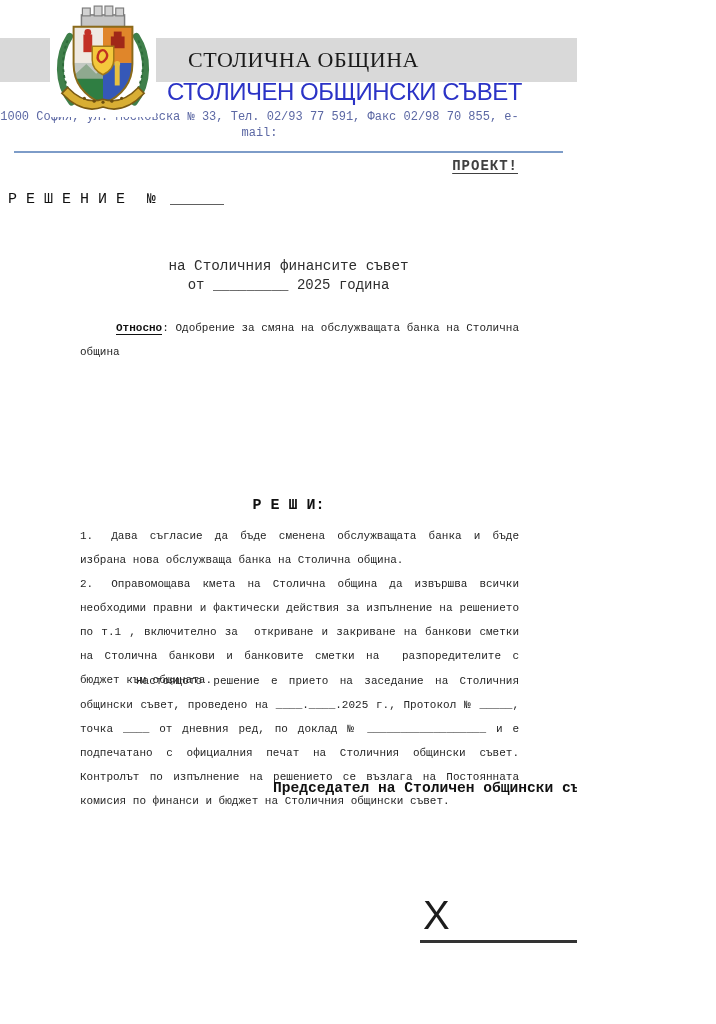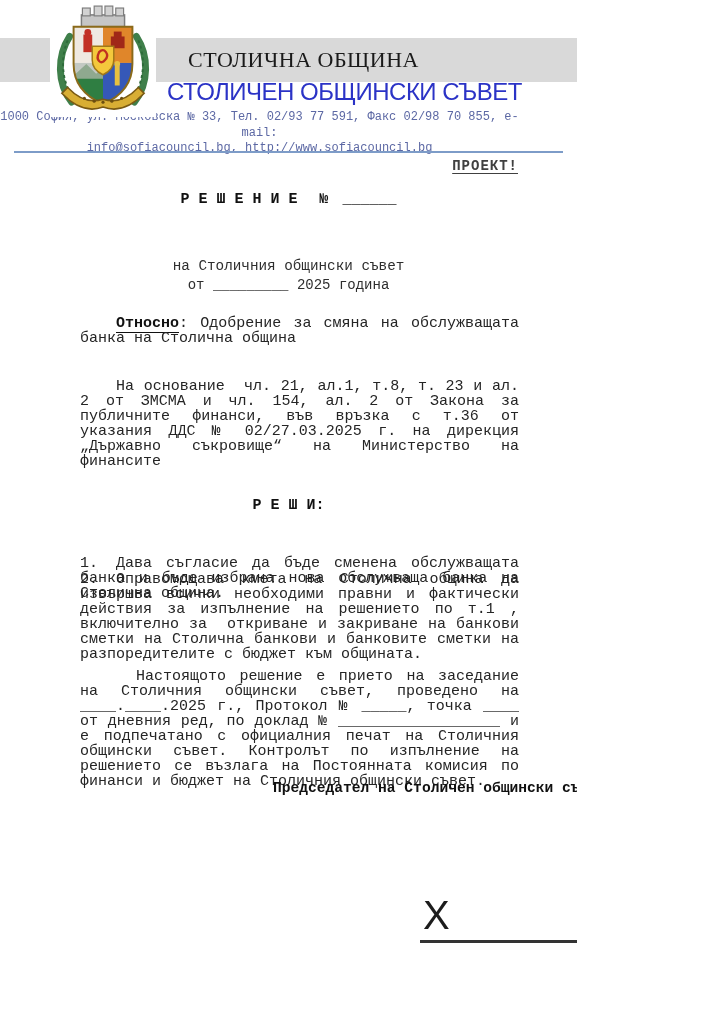--- a/index.html
+++ b/index.html
@@ -54,36 +54,36 @@
     position:absolute;top:151px;left:14px;right:14px;height:0;
     border-top:2px solid var(--rule-blue);
   }
   .draft{
     position:absolute;top:158px;right:59px;
     font-weight:bold;font-size:14px;letter-spacing:1px;color:#404040;
     text-decoration:underline;text-underline-offset:3px;
   }
   
   .decision-line{
-    position:absolute;top:191px;left:0;right:0;text-align:center;
-    font-weight:bold;font-size:15px;color:#111;white-space:pre;
+    position:absolute;top:191px;left:8px;right:0;
+    font-weight:normal;font-size:15px;color:#111;white-space:pre;
   }
   .decision-line .numsign{margin:0 14px 0 22px;}
   .subtitle1{position:absolute;top:258px;left:0;right:0;text-align:center;font-size:14.3px;}
   .subtitle2{position:absolute;top:277px;left:0;right:0;text-align:center;font-size:14px;white-space:pre;}
   
   .para{
     position:absolute;left:80px;right:58px;
-    font-size:15px;line-height:15px;
+    font-size:11px;line-height:24px;
     text-align:justify;white-space:pre-wrap;color:#252525;
   }
   .p-subject{top:316px;text-indent:36px;}
   .p-basis{top:379px;text-indent:36px;}
   .p-closing{top:669px;text-indent:56px;}
-  .p-item1{top:524px;margin-top:32px;}
+  .p-item1{top:524px;}
   .p-item2{top:572px;}
   .item-num{margin-right:18px;}
   .subject-label{font-weight:bold;color:#111;border-bottom:1.6px solid #111;}
   .res-heading{
     position:absolute;top:474px;left:0;right:0;text-align:center;
     font-weight:bold;font-size:15px;line-height:21px;color:#111;white-space:pre;
   }
   
   .sig-title{
     position:absolute;top:780px;left:273px;
@@ -154,34 +154,33 @@
       <path d="M9 90 Q30 112 51 104 Q72 112 93 90 L87 84 Q70 102 51 96 Q32 102 15 84 Z" fill="#d8ae34" stroke="#7a5a14" stroke-width="1.6"></path>
       <circle cx="32" cy="95" r="1.6" fill="#6b4e10"></circle>
       <circle cx="42" cy="98" r="1.6" fill="#6b4e10"></circle>
       <circle cx="51" cy="99" r="1.6" fill="#6b4e10"></circle>
       <circle cx="60" cy="98" r="1.6" fill="#6b4e10"></circle>
       <circle cx="70" cy="95" r="1.6" fill="#6b4e10"></circle>
     </svg>
   </div>
 
   <div class="council-title">СТОЛИЧЕН ОБЩИНСКИ СЪВЕТ</div>
-  <div class="address"><span>1000 София, ул. Московска № 33, Тел. 02/93 77 591, Факс 02/98 70 855, e-mail:</span><br><span>info@sofiacouncil.bg, http://www.sofiacouncil.bg</span></div>
+  <div class="address"><span>1000 София, ул. Московска № 33, Тел. 02/93 77 591, Факс 02/98 70 855, e-mail:</span><br></div>
 
   <div class="rule"></div>
 
   <div class="draft">ПРОЕКТ!</div>
 
   <div class="decision-line"><span>Р Е Ш Е Н И Е</span><span class="numsign">№</span><span>______</span></div>
 
-  <div class="subtitle1">на Столичния общински съвет</div>
+  <div class="subtitle1">на Столичния финансите съвет</div>
   <div class="subtitle2">от _________ 2025 година</div>
 
   <div class="para p-subject"><span class="subject-label">Относно</span><span>: </span><span>Одобрение за смяна на обслужващата банка на Столична община</span></div>
 
-  <div class="para p-basis">На основание  чл. 21, ал.1, т.8, т. 23 и ал. 2 от ЗМСМА и чл. 154, ал. 2 от Закона за публичните финанси, във връзка с т.36 от указания ДДС № 02/27.03.2025 г. на дирекция „Държавно съкровище“ на Министерство на финансите</div>
 
   <div class="res-heading"><br><span>Р Е Ш И:</span></div>
 
   <div class="para p-item1"><span class="item-num">1.</span><span>Дава съгласие да бъде сменена обслужващата банка и бъде избрана нова обслужваща банка на Столична община.</span></div>
 
   <div class="para p-item2"><span class="item-num">2.</span><span>Оправомощава кмета на Столична община да извършва всички необходими правни и фактически действия за изпълнение на решението по т.1 , включително за  откриване и закриване на банкови сметки на Столична банкови и банковите сметки на  разпоредителите с бюджет към общината.</span></div>
 
   <div class="para p-closing">Настоящото решение е прието на заседание на Столичния общински съвет, проведено на ____.____.2025 г., Протокол № _____, точка ____ от дневния ред, по доклад № __________________ и е подпечатано с официалния печат на Столичния общински съвет. Контролът по изпълнение на решението се възлага на Постоянната комисия по финанси и бюджет на Столичния общински съвет.</div>
 
   <div class="sig-title">Председател на Столичен общински съвет</div>

